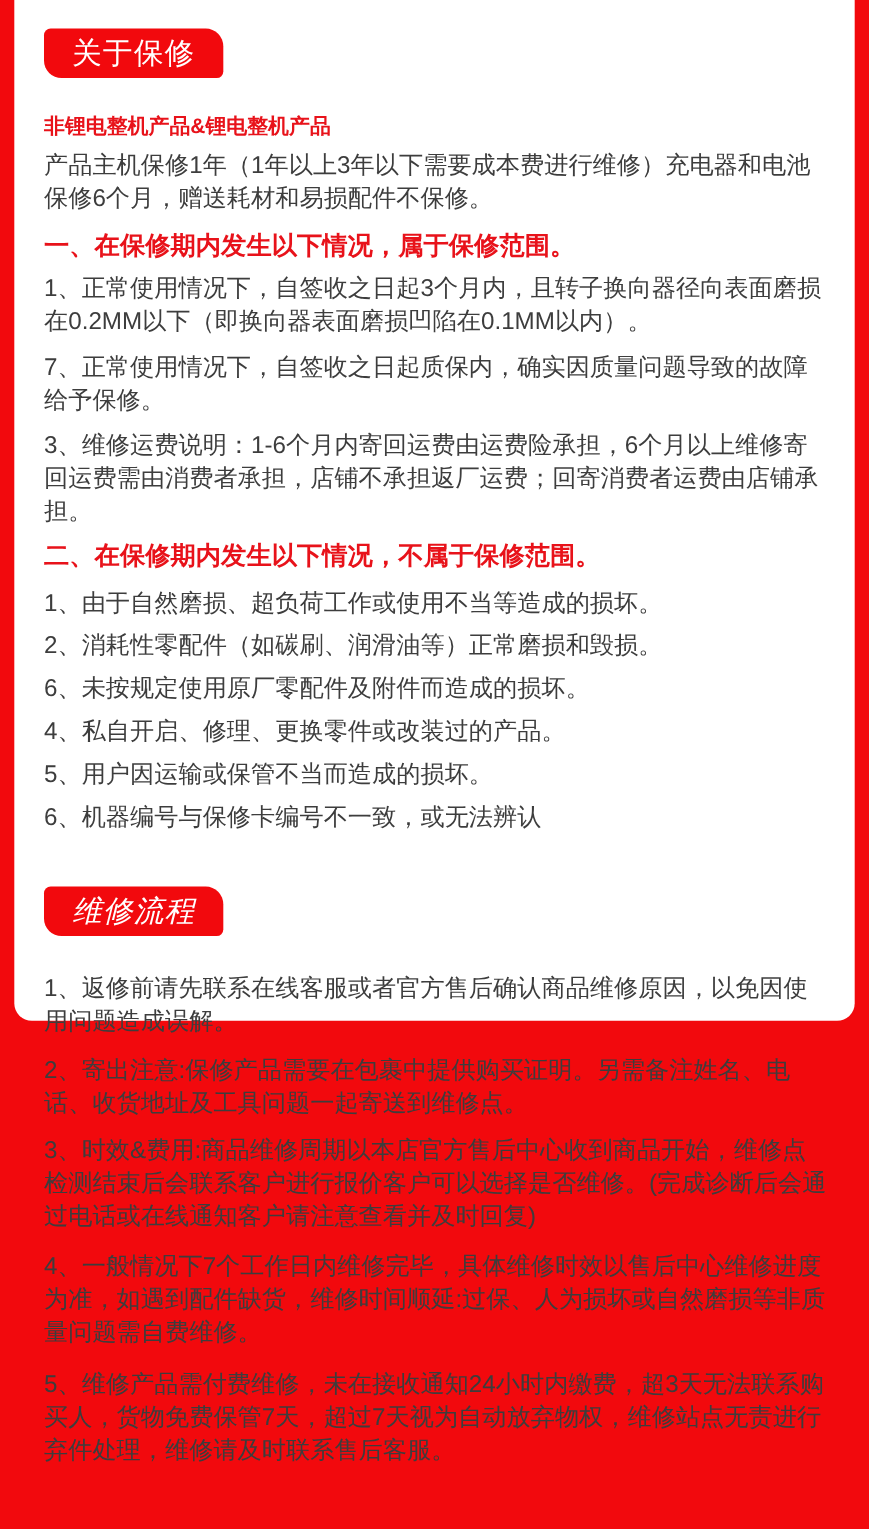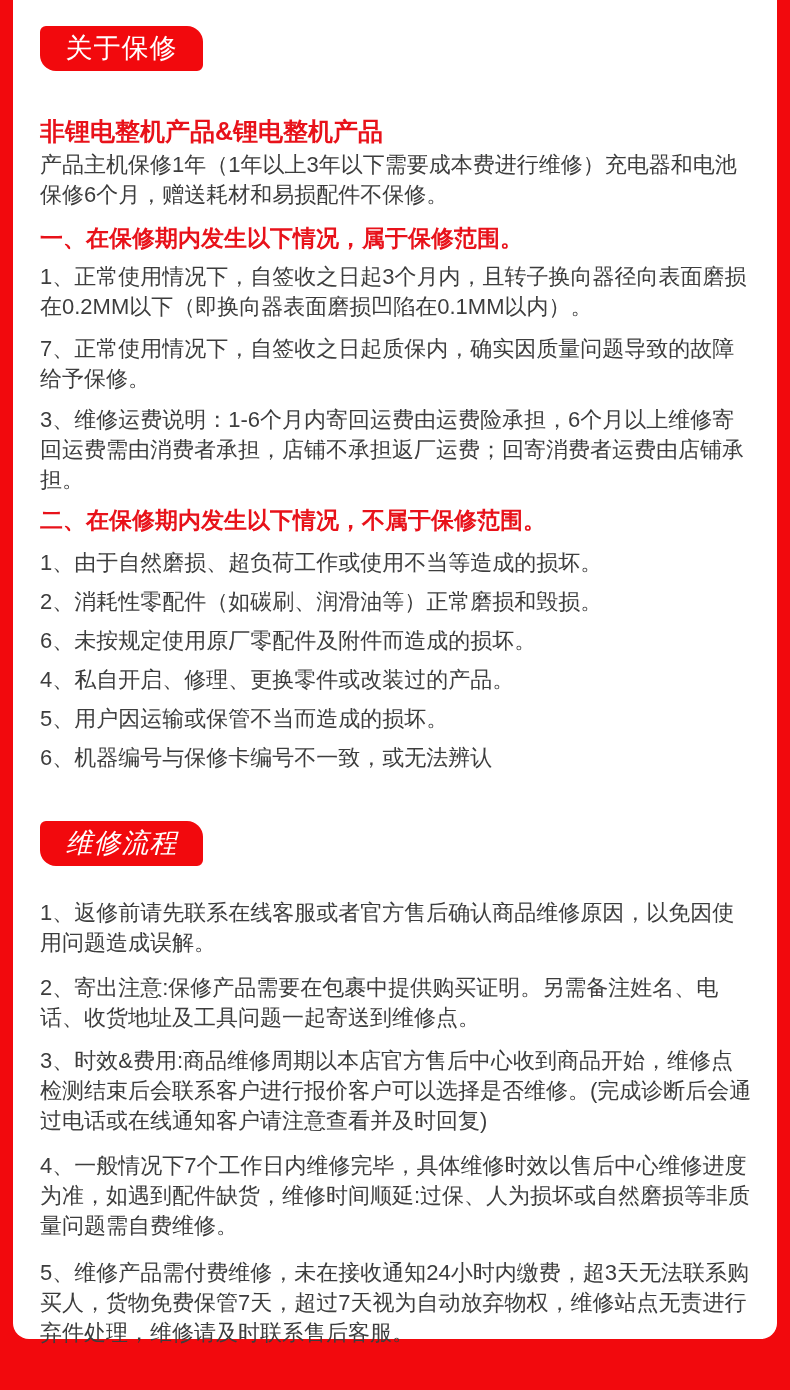--- a/index.html
+++ b/index.html
@@ -12,41 +12,41 @@
     width: 790px;
     height: 1390px;
     background: var(--frame-red, #f2090d);
     overflow: hidden;
   }
   .card {
     position: absolute;
     left: 13px;
     top: 0;
     width: 764px;
-    height: 1339px;
+    height: 928px;
     box-sizing: border-box;
     background: var(--card-bg, #ffffff);
     border-radius: 0 0 16px 16px;
     padding: 26px 22px 0 27px;
   }
   .badge {
     width: 163px;
     height: 45px;
     line-height: 45px;
     text-align: center;
     background: var(--badge-red, #f2090d);
     color: var(--badge-text, #ffffff);
     font-size: 27px;
     letter-spacing: 1px;
     border-radius: 6px 16px 6px 16px;
   }
   p, h2 { margin: 0; }
   .subtitle {
-    margin-top: 47px;
-    font-size: 25px;
+    margin-top: 32px;
+    font-size: 19px;
     font-weight: bold;
     color: var(--heading-red, #e8121a);
     line-height: 26px;
   }
   .red-heading {
     font-size: 23px;
     font-weight: bold;
     color: var(--heading-red, #e8121a);
     line-height: 30px;
   }

